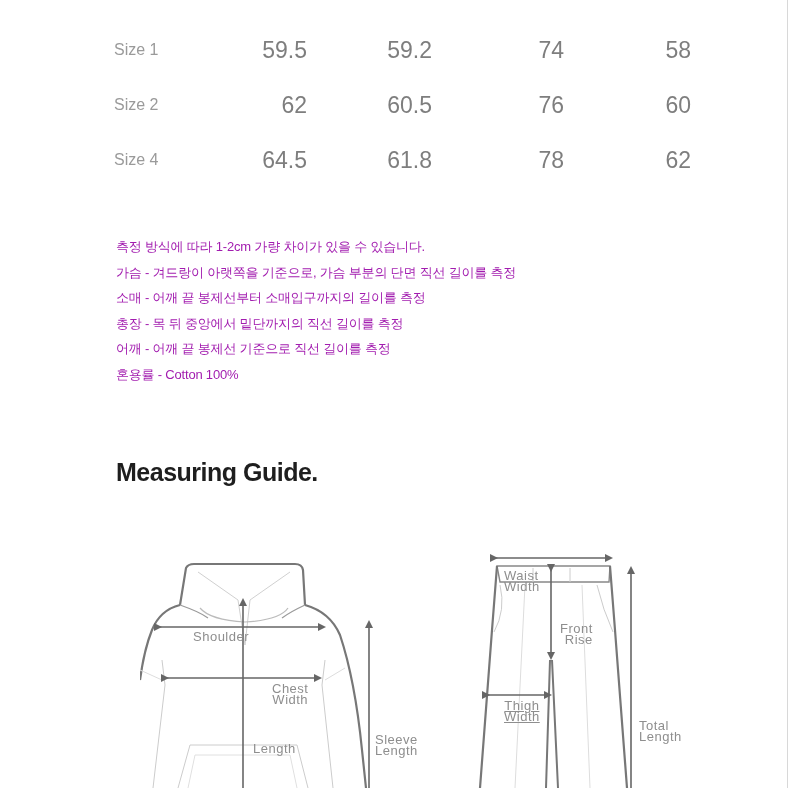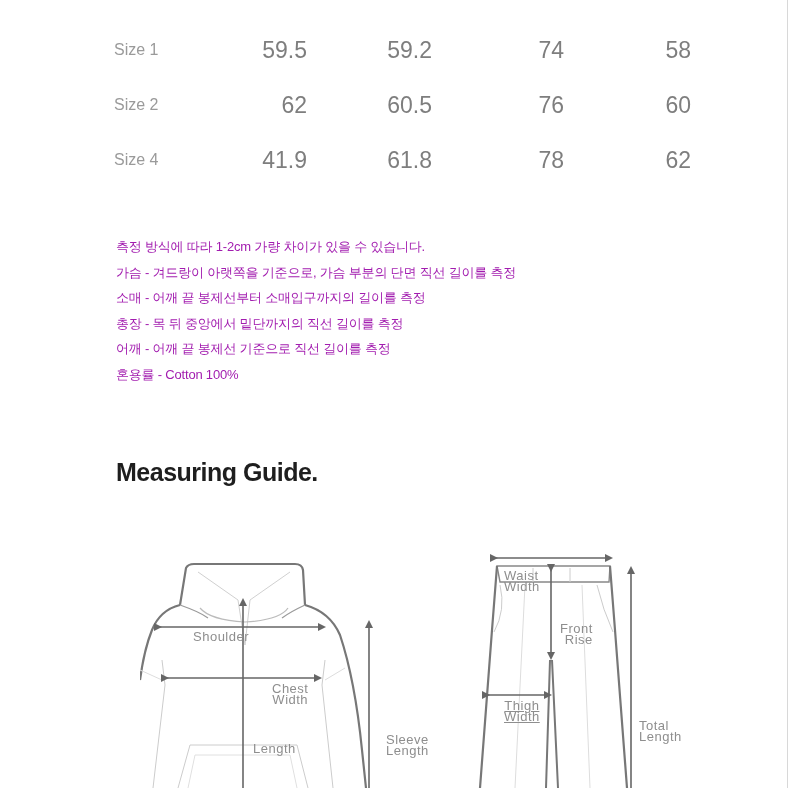--- a/index.html
+++ b/index.html
@@ -108,21 +108,21 @@
   </div>
   <div class="size-row" style="top:90px">
     <span class="size-label">Size 2</span>
     <span class="cell c1">62</span>
     <span class="cell c2">60.5</span>
     <span class="cell c3">76</span>
     <span class="cell c4">60</span>
   </div>
   <div class="size-row" style="top:145px">
     <span class="size-label">Size 4</span>
-    <span class="cell c1">41.9</span>
+    <span class="cell c1">64.5</span>
     <span class="cell c2">61.8</span>
     <span class="cell c3">78</span>
     <span class="cell c4">62</span>
   </div>
 </div>
 
 <div class="notes">
   <div class="note-line">측정 방식에 따라 1-2cm 가량 차이가 있을 수 있습니다.</div>
   <div class="note-line">가슴 - 겨드랑이 아랫쪽을 기준으로, 가슴 부분의 단면 직선 길이를 측정</div>
   <div class="note-line">소매  - 어깨 끝 봉제선부터 소매입구까지의 길이를 측정</div>
@@ -166,21 +166,21 @@
     <line x1="103" y1="238" x2="103" y2="50" stroke="#666" stroke-width="1.6" marker-end="url(#ah)"></line>
 
     <line x1="229" y1="238" x2="229" y2="72" stroke="#666" stroke-width="1.6" marker-end="url(#ah)"></line>
   </svg>
   <div class="dlabel" style="left:53px; top:81px;">Shoulder</div>
   <div class="dlabel" style="left:132px; top:133px;">
     <div>Chest</div>
     <div>Width</div>
   </div>
   <div class="dlabel" style="left:113px; top:193px;">Length</div>
-  <div class="dlabel" style="left:246px; top:184px;">
+  <div class="dlabel" style="left:235px; top:184px;">
     <div>Sleeve</div>
     <div>Length</div>
   </div>
 </div>
 
 <div class="diagram" style="left:470px; top:550px; width:220px; height:238px;">
   <svg width="220" height="238" viewBox="0 0 220 238">
     <defs>
       <marker id="ah2" markerWidth="8" markerHeight="8" refX="6" refY="4" orient="auto" markerUnits="userSpaceOnUse">
         <path d="M0,0 L8,4 L0,8 Z" fill="#666"></path>

